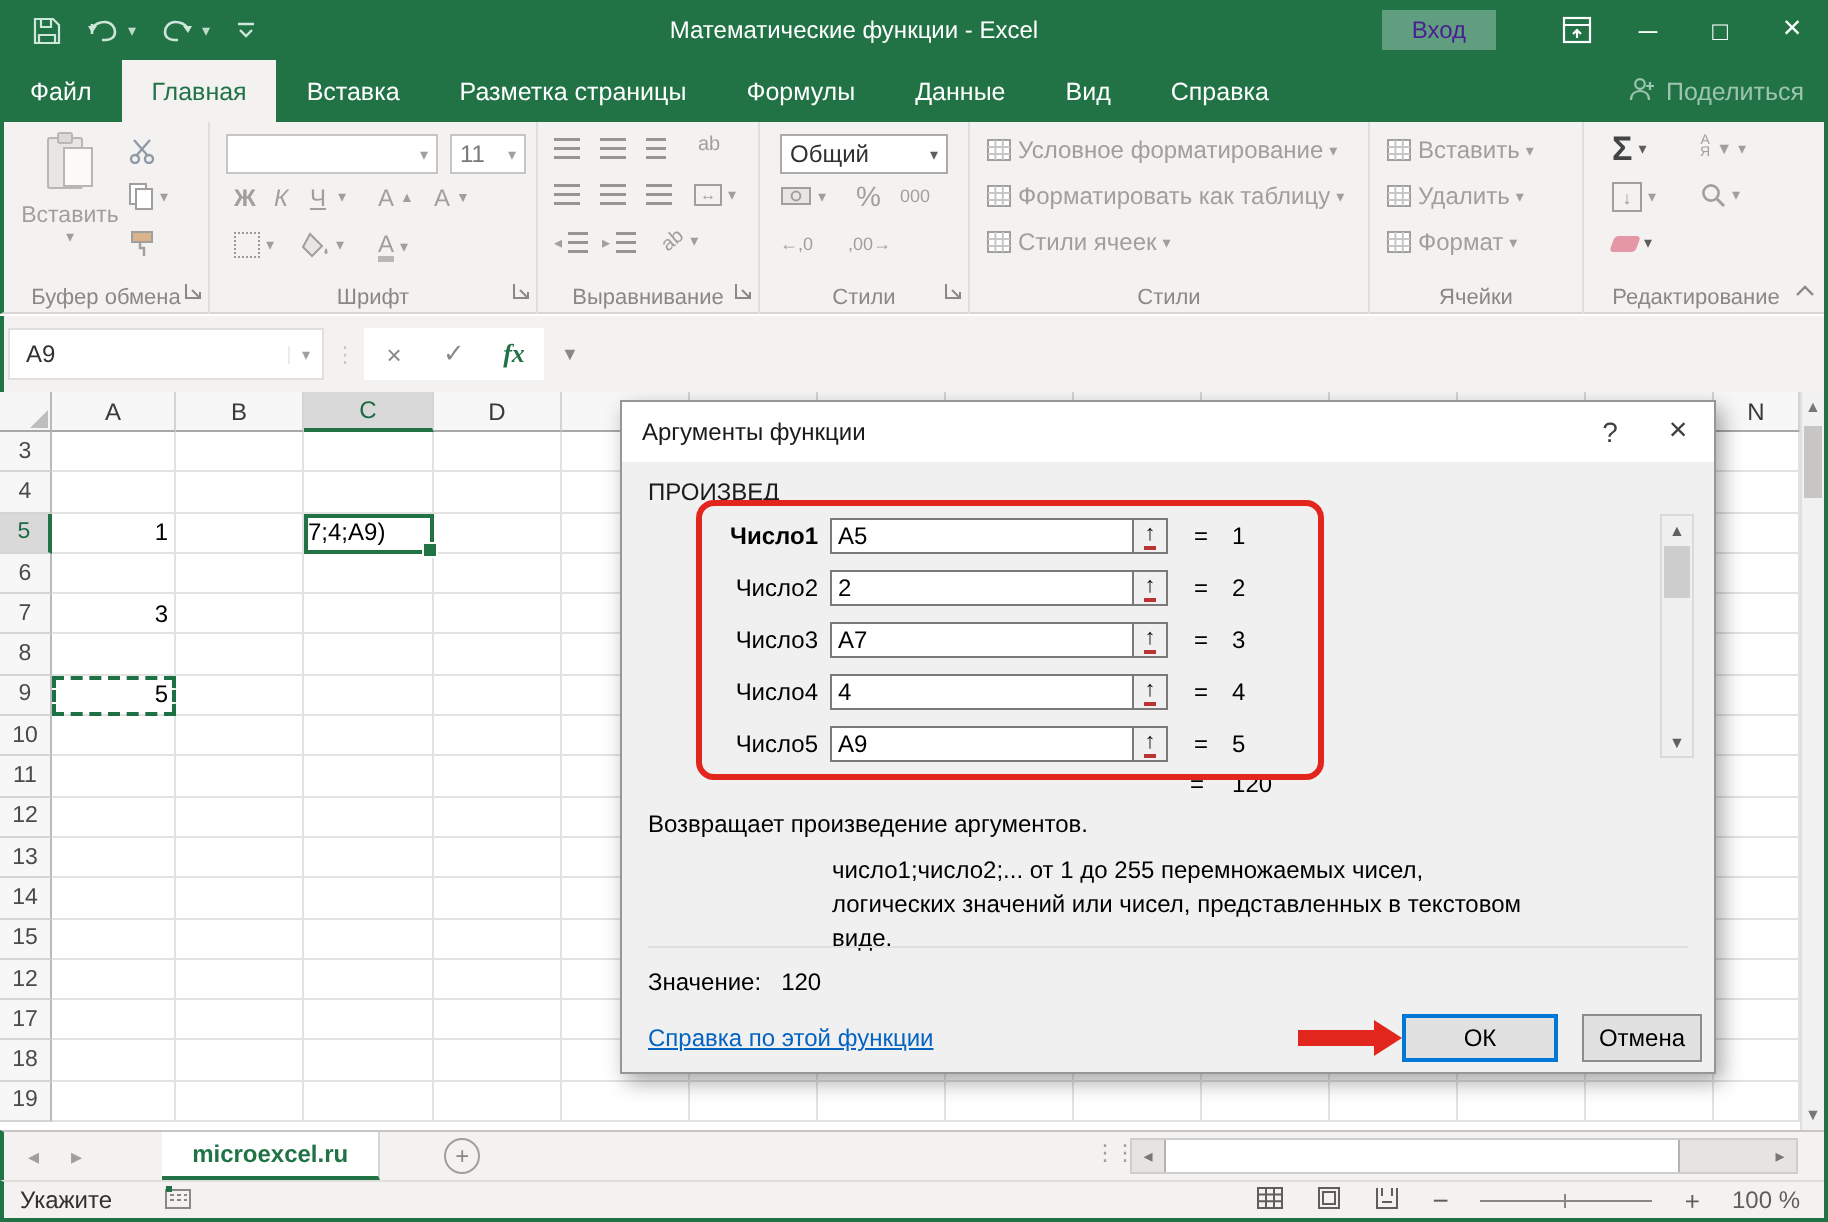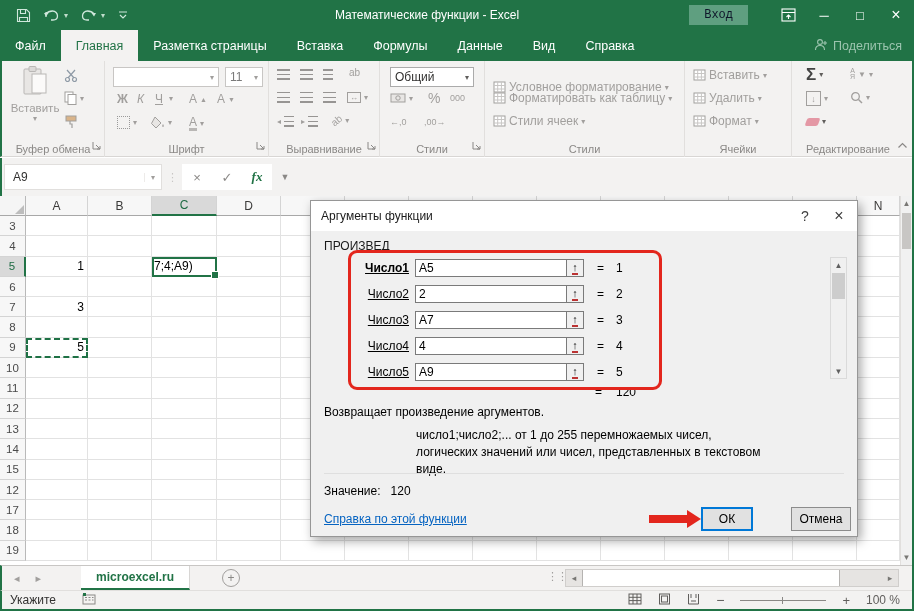--- a/index.html
+++ b/index.html
@@ -5,21 +5,21 @@
   html,body{margin:0;padding:0;}
   body{width:914px;height:611px;position:relative;overflow:hidden;background:#fff;
        font-family:"Liberation Sans","DejaVu Sans",sans-serif;-webkit-font-smoothing:antialiased;}
   
   .titlebar{position:absolute;left:0;top:0;width:914px;height:30px;background:#217346;display:flex;align-items:center;color:#fff;z-index:40;}
   .qat{display:flex;align-items:center;gap:12px;padding-left:16px;color:#CFE7DB;}
   .qat svg{display:block;}
   .qat .dd{font-size:8px;color:#BFDCCB;margin-left:-8px;}
   .tb-title{position:absolute;left:200px;right:260px;text-align:center;font-size:12px;color:#fff;white-space:nowrap;}
   .tb-right{margin-left:auto;display:flex;align-items:center;height:100%;}
-  .signin{background:#5F9F80;color:#0f172a;font-size:12px;padding:3px 15px;margin-right:22px;cursor:default;font-family:Liberation Mono, monospace;}
+  .signin{background:#5F9F80;color:#4c1d95;font-size:12px;padding:3px 15px;margin-right:22px;cursor:default;}
   .tb-btn{width:36px;height:30px;display:flex;align-items:center;justify-content:center;font-size:13px;color:#fff;}
   
   .tabrow{position:absolute;left:0;top:30px;width:914px;height:31px;background:#217346;display:flex;align-items:stretch;font-size:12.5px;color:#fff;z-index:39;}
   .tab{padding:0 15px;display:flex;align-items:center;white-space:nowrap;}
   .tab.active{background:#F3F2F1;color:#217346;}
   .tab-help,.tab-share{display:flex;align-items:center;gap:5px;padding:0 12px;}
   .tab-share{color:#9CC5AF;}
   .tabspacer{flex:1;}
   
   .ribbon{position:absolute;left:0;top:61px;width:914px;height:96px;background:#F3F2F1;border-bottom:1px solid #D8D6D4;color:#A19F9D;font-size:12px;z-index:38;border-left:2px solid #217346;box-sizing:border-box;}
@@ -68,42 +68,42 @@
   .vs-btn{height:15px;display:flex;align-items:center;justify-content:center;font-size:8px;color:#787774;}
   .vs-thumb{position:absolute;left:1px;right:1px;top:17px;height:36px;background:#C8C6C4;}
   .vs-down{position:absolute;bottom:0;left:0;right:0;}
   .win-edge-r{position:absolute;right:0;top:30px;width:2px;height:581px;background:#217346;z-index:50;}
   
   .dialog{position:absolute;left:310px;top:200px;width:548px;height:337px;background:#F0F0F0;border:1px solid #969696;box-shadow:3px 4px 10px rgba(0,0,0,.35);z-index:30;font-size:12px;color:#000;box-sizing:border-box;}
   .dlg-title{height:30px;background:#fff;display:flex;align-items:center;padding-left:10px;font-size:12px;color:#1A1A1A;}
   .dlg-ctrl{position:absolute;top:0;height:30px;width:32px;display:flex;align-items:center;justify-content:center;color:#404040;font-size:14px;}
   .dlg-fn{position:absolute;left:13px;top:38px;color:#1A1A1A;}
   .f-row{position:absolute;left:0;height:22px;display:flex;align-items:center;padding-left:46px;}
-  .f-lbl{width:52px;text-align:right;margin-right:6px;text-decoration:underline;}
+  .f-lbl{width:52px;text-align:right;margin-right:6px;}
   .f-lbl.b{font-weight:bold;}
   .f-inp{width:152px;height:18px;border:1px solid #7A7A7A;background:#fff;font-size:12px;padding:0 3px;box-sizing:border-box;font-family:inherit;}
   .f-btn{width:17px;height:18px;border:1px solid #7A7A7A;border-left:none;background:#F0F0F0;display:flex;align-items:center;justify-content:center;font-size:11px;color:#111;box-sizing:border-box;}
   .f-btn span{border-bottom:2px solid #B33;line-height:1;}
   .f-eq{margin-left:13px;}
   .f-res{margin-left:12px;}
   .red-box{position:absolute;left:37px;top:49px;width:308px;height:134px;border:3px solid #E3261D;border-radius:9px;pointer-events:none;z-index:5;}
   .dlg-scroll{position:absolute;right:10px;top:56px;width:17px;height:122px;background:#F0F0F0;border:1px solid #DADADA;box-sizing:border-box;}
   .ds-btn{height:14px;display:flex;align-items:center;justify-content:center;font-size:8px;color:#606060;}
   .ds-thumb{position:absolute;left:1px;right:1px;top:15px;height:26px;background:#CDCDCD;}
   .ds-down{position:absolute;bottom:0;left:0;right:0;}
   .dlg-total{position:absolute;left:284px;top:184px;display:flex;gap:14px;}
   .dlg-desc{position:absolute;left:13px;top:204px;}
   .dlg-hint{position:absolute;left:105px;top:226px;display:flex;}
   .dlg-hint .hl{min-width:52px;text-align:right;font-weight:bold;margin-right:8px;}
   .dlg-hint .ht{width:352px;line-height:1.4;}
   .dlg-hr{position:absolute;left:13px;right:13px;top:272px;border-top:1px solid #DFDFDF;}
   .dlg-value{position:absolute;left:13px;top:283px;display:flex;gap:10px;}
   .dlg-link{position:absolute;left:13px;top:311px;color:#0563C1;text-decoration:underline;cursor:pointer;}
   .btn{position:absolute;height:24px;display:flex;align-items:center;justify-content:center;font-size:12px;box-sizing:border-box;background:#E1E1E1;}
-  .btn-ok{left:390px;top:306px;width:52px;border:2px solid #0078D7;}
+  .btn-ok{left:390px;top:306px;width:78px;border:2px solid #0078D7;}
   .btn-cancel{left:480px;top:306px;width:60px;border:1px solid #8C8C8C;}
   .red-arrow{position:absolute;left:338px;top:314px;width:38px;height:8px;background:#E3261D;z-index:6;}
   .red-arrow:after{content:"";position:absolute;right:-14px;top:-5px;border-left:14px solid #E3261D;border-top:9px solid transparent;border-bottom:9px solid transparent;}
   
   .sheettabs{position:absolute;left:0;top:565px;width:914px;height:25px;background:#F3F2F1;border-top:1px solid #C8C6C4;display:flex;align-items:stretch;z-index:20;border-left:2px solid #217346;box-sizing:border-box;}
   .st-nav{display:flex;align-items:center;gap:16px;padding:0 12px;color:#A19F9D;font-size:11px;}
   .sheet-tab{margin-left:28px;background:#fff;color:#217346;font-weight:bold;font-size:12px;padding:0 15px;display:flex;align-items:center;border-bottom:2px solid #217346;border-right:1px solid #D8D6D4;box-sizing:border-box;}
   .plus-btn{margin-left:32px;align-self:center;width:16px;height:16px;border-radius:50%;border:1px solid #A19F9D;color:#8A8886;display:flex;align-items:center;justify-content:center;font-size:12px;line-height:1;}
   .st-dots{position:absolute;left:545px;top:4px;color:#A19F9D;font-size:11px;letter-spacing:-1px;}
   .hscroll{position:absolute;left:563px;top:3px;width:334px;height:18px;background:#E6E4E2;border:1px solid #D0CECC;display:flex;align-items:center;box-sizing:border-box;}
@@ -159,22 +159,22 @@
     <span class="tb-btn">─</span>
     <span class="tb-btn">□</span>
     <span class="tb-btn" style="font-size:16px;">×</span>
   </div>
 </div>
 
 <div class="tabrow">
   <span class="tab">Файл</span>
   <span id="tabs-slot" style="display:flex;align-items:stretch;">
       <span class="tab active">Главная</span>
+      <span class="tab">Вставка</span>
       <span class="tab">Разметка страницы</span>
-      <span class="tab">Вставка</span>
       <span class="tab">Формулы</span>
       <span class="tab">Данные</span>
       <span class="tab">Вид</span>
       <span class="tab">Справка</span>
     </span>
   <span class="tabspacer"></span>
   <span class="tab-share">
     <span><svg width="14" height="13" viewBox="0 0 14 13">
           <circle cx="6" cy="4" r="2.4" fill="none" stroke="#9CC5AF" stroke-width="1.1"></circle>
           <path d="M1.5 12 C1.5 9 3.5 7.5 6 7.5 C8.5 7.5 10.5 9 10.5 12 M11 3 v4 M9 5 h4" fill="none" stroke="#9CC5AF" stroke-width="1.1"></path>
@@ -324,21 +324,21 @@
         <span class="minitxt">,00→</span>
       </div>
     <div class="rgroup-label">Стили</div>
     <div class="launcher"><svg width="9" height="9" viewBox="0 0 9 9">
           <path d="M1 1 v7 h7 M4 4 l4 4 M8 5 v3 h-3" fill="none" stroke="#8A8886" stroke-width="1"></path>
         </svg></div>
   </div>
 
   <div class="rgroup" style="left:483px;width:200px;">
     <div id="styles-slot">
-        <div class="ritem" style="left: 8px; top: 19px;">
+        <div class="ritem" style="left: 8px; top: 7px;">
           <svg width="13" height="12" viewBox="0 0 13 12">
             <rect x="1" y="1" width="11" height="10" fill="#fff" stroke="#A19F9D"></rect>
             <path d="M1 4.5 h11 M1 8 h11 M4.7 1 v10 M8.4 1 v10" stroke="#C8C6C4"></path>
           </svg>
           <span>Условное форматирование</span>
           <span class="dd">▾</span>
         </div>
         <div class="ritem" style="left: 8px; top: 30px;">
           <svg width="13" height="12" viewBox="0 0 13 12">
             <rect x="1" y="1" width="11" height="10" fill="#fff" stroke="#A19F9D"></rect>

